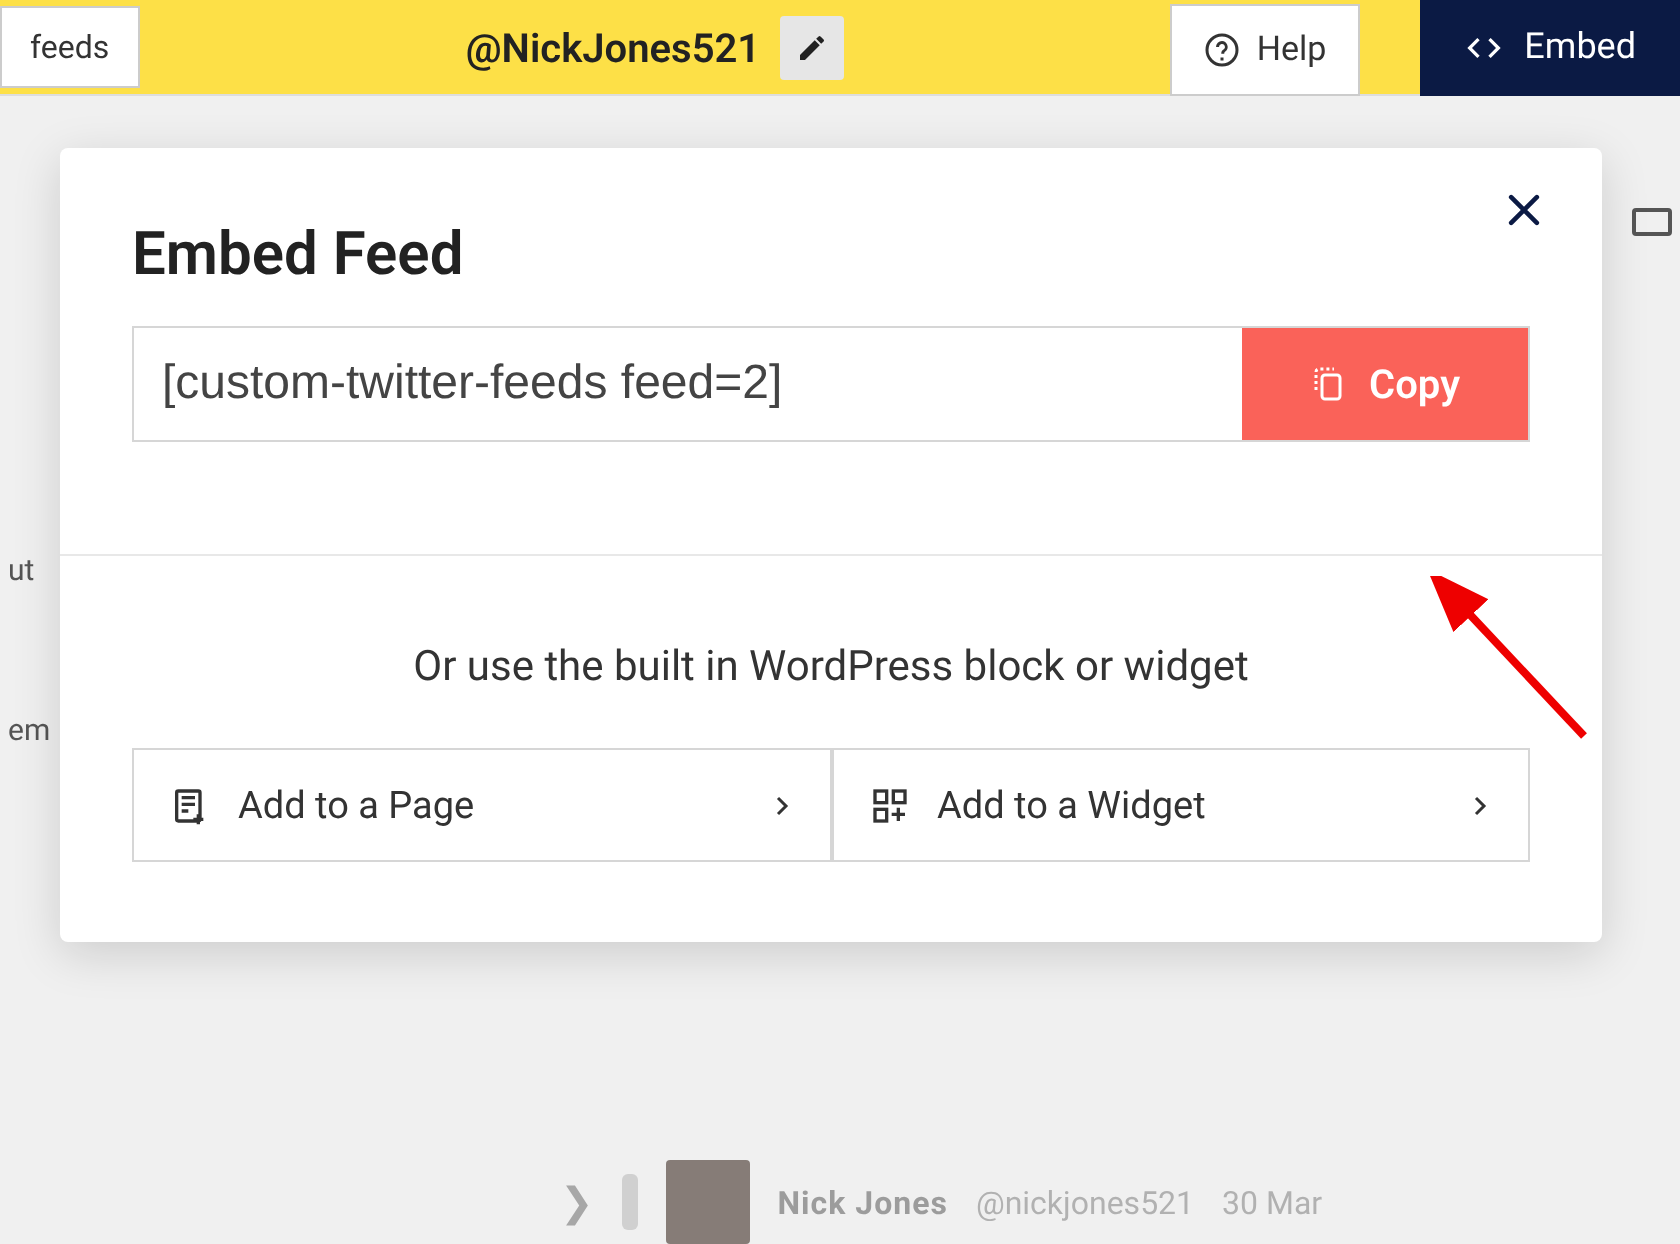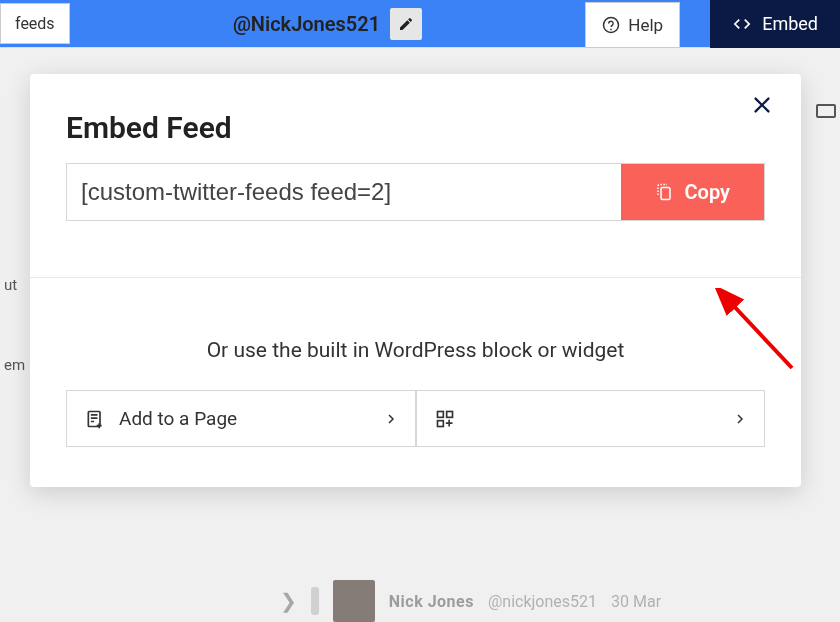--- a/index.html
+++ b/index.html
@@ -8,21 +8,21 @@
       background: #f0f0f0;
       width: 840px;
       height: 622px;
       overflow: hidden;
       position: relative;
     }
     .topbar {
       display: flex;
       align-items: center;
       height: 48px;
-      background: #3b82f6;
+      background: #fde047;
       border-bottom: 1px solid #ddd;
     }
     .topbar-left {
       border: 1px solid #ccc;
       padding: 10px 14px;
       font-size: 16px;
       color: #333;
       background: #fff;
       cursor: pointer;
     }
@@ -121,21 +121,21 @@
     .copy-btn {
       display: flex; align-items: center; justify-content: space-between;
       gap: 12px;
       background: #fa6259;
       color: #fff; font-size: 20px; font-weight: 600;
       padding: 0 34px; cursor: pointer;
     }
     .divider { height: 1px; background: #e8e8e8; margin: 56px -36px 0; }
     .or-text {
       text-align: center; font-size: 21px; color: #333;
-      margin-top: 60px;
+      margin-top: 44px;
     }
     .action-row {
       display: flex; margin-top: 28px;
     }
     .action-btn {
       flex: 1;
       display: flex; align-items: center;
       border: 1px solid #d6d6d6;
       padding: 16px 18px;
       font-size: 19px; color: #333;
@@ -234,20 +234,21 @@
           <path d="M8 4l8 8-8 8" fill="none" stroke="#333" stroke-width="3"></path>
         </svg>
     </div>
     <div class="action-btn">
       <svg width="20" height="20" viewBox="0 0 24 24">
         <rect x="3" y="3" width="7" height="7" fill="none" stroke="#333" stroke-width="2"></rect>
         <rect x="14" y="3" width="7" height="7" fill="none" stroke="#333" stroke-width="2"></rect>
         <rect x="3" y="14" width="7" height="7" fill="none" stroke="#333" stroke-width="2"></rect>
         <path d="M17 13v8M13 17h8" stroke="#333" stroke-width="2"></path>
       </svg>
+      <span>Add to a Widget</span>
       <svg class="chev-right" width="12" height="14" viewBox="0 0 24 24">
           <path d="M8 4l8 8-8 8" fill="none" stroke="#333" stroke-width="3"></path>
         </svg>
     </div>
   </div>
 </div>
 
 <svg class="red-arrow" width="100" height="90">
   <defs>
     <marker id="ah" markerWidth="10" markerHeight="10" refX="2" refY="3" orient="auto">

